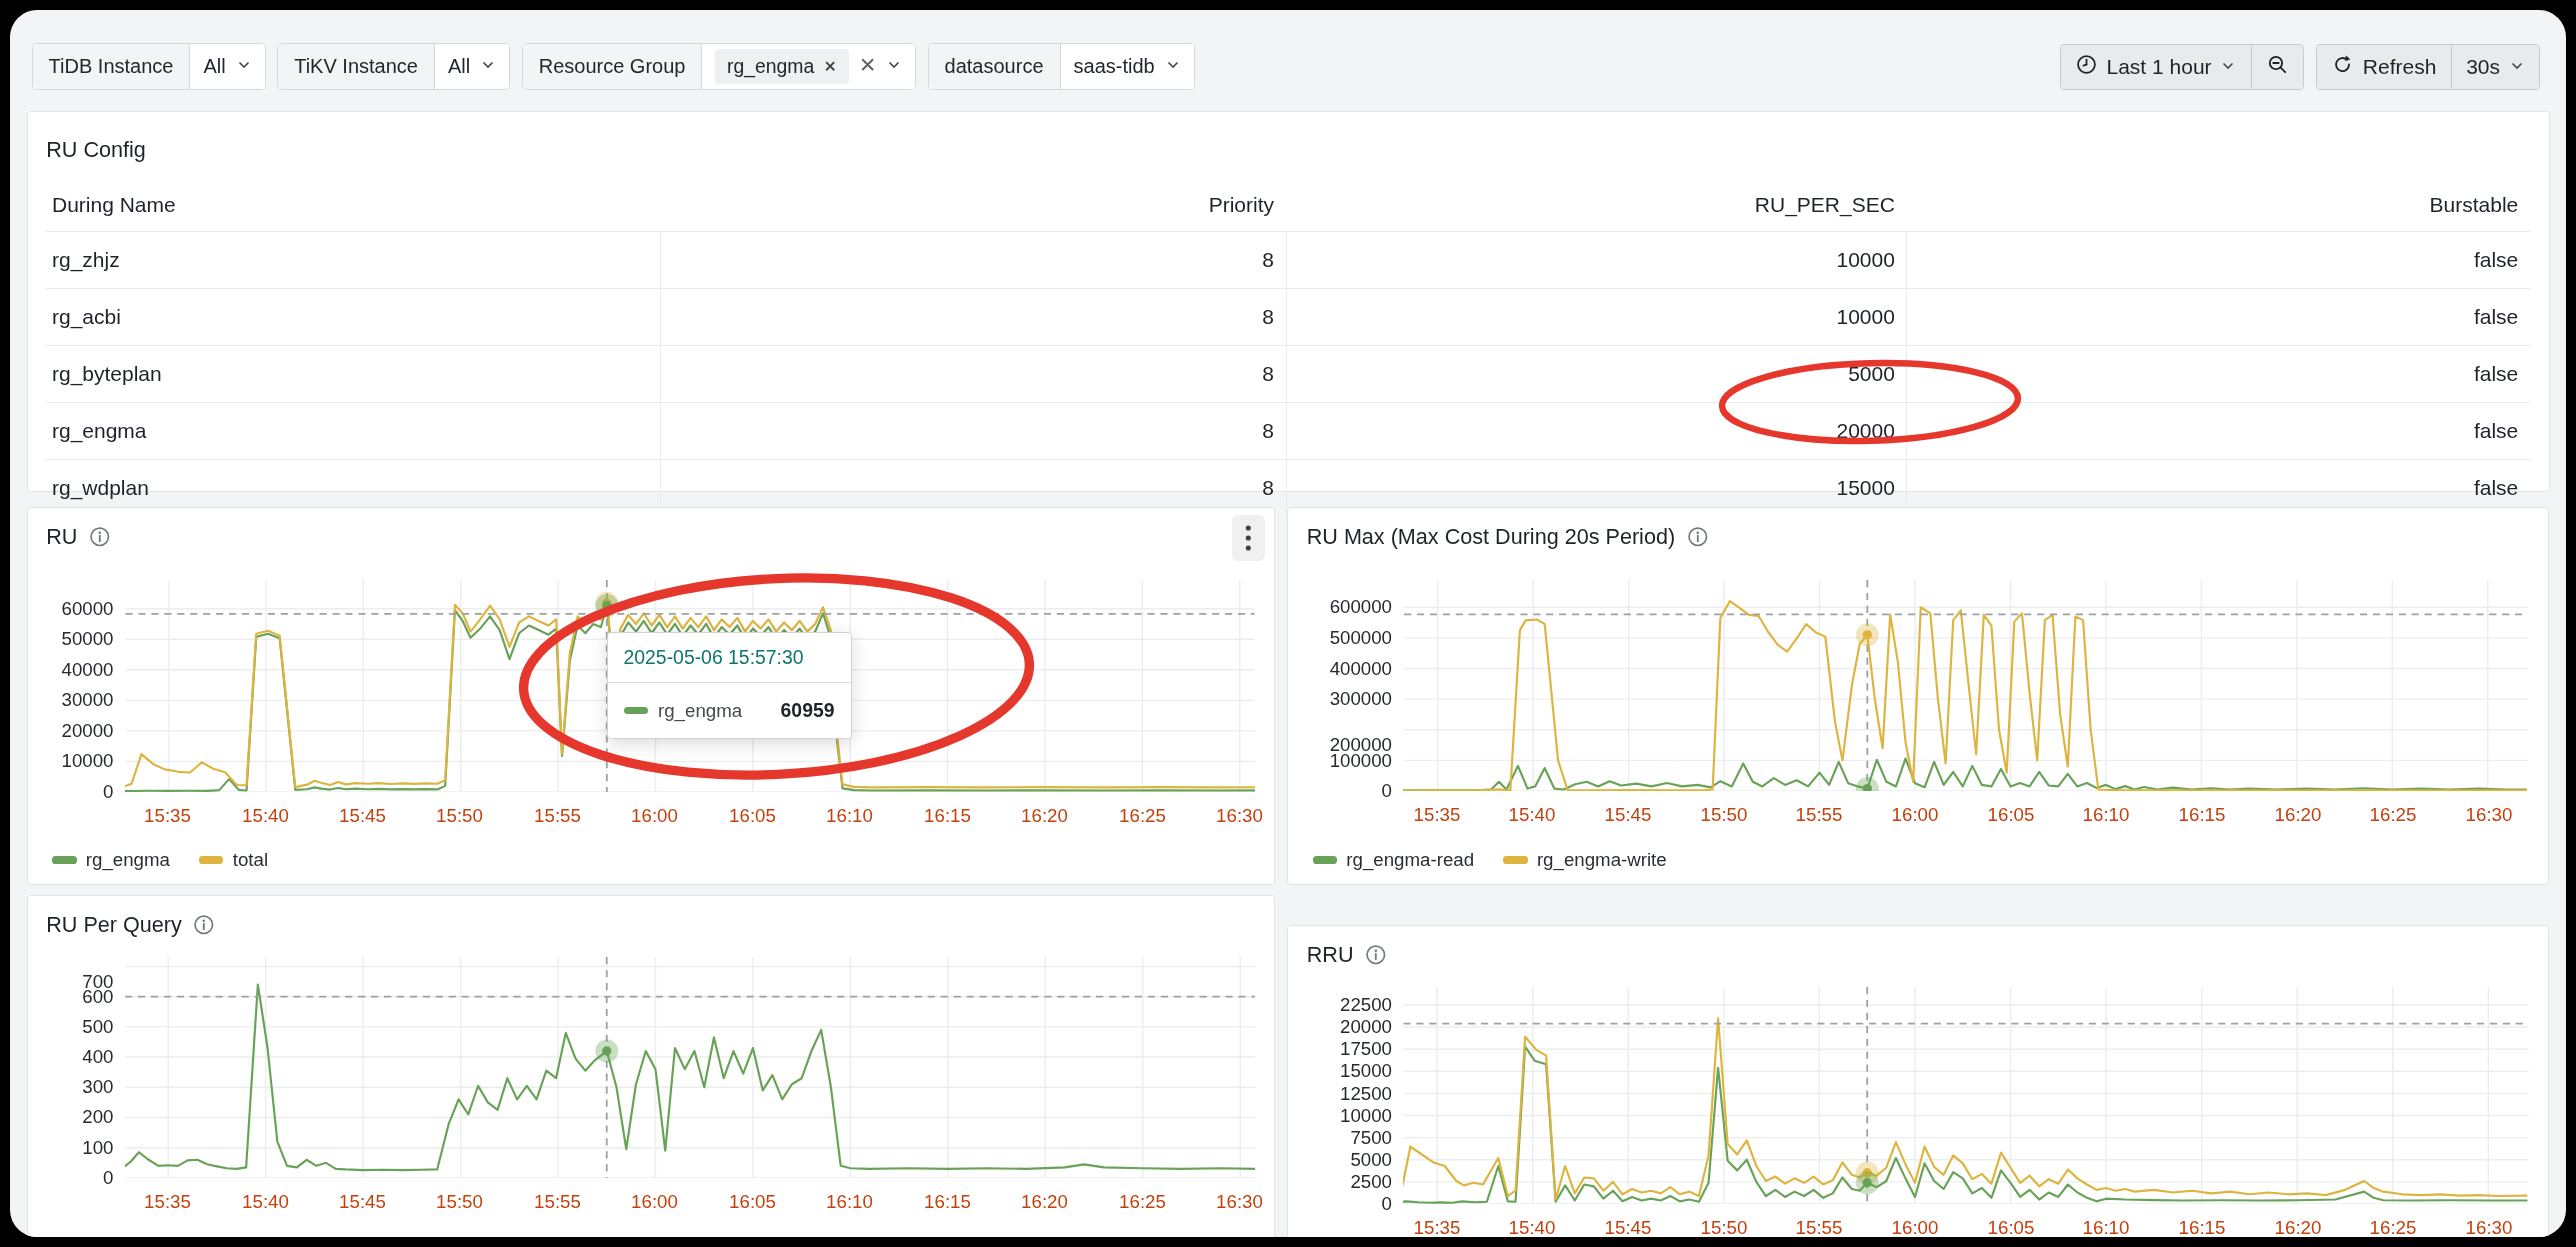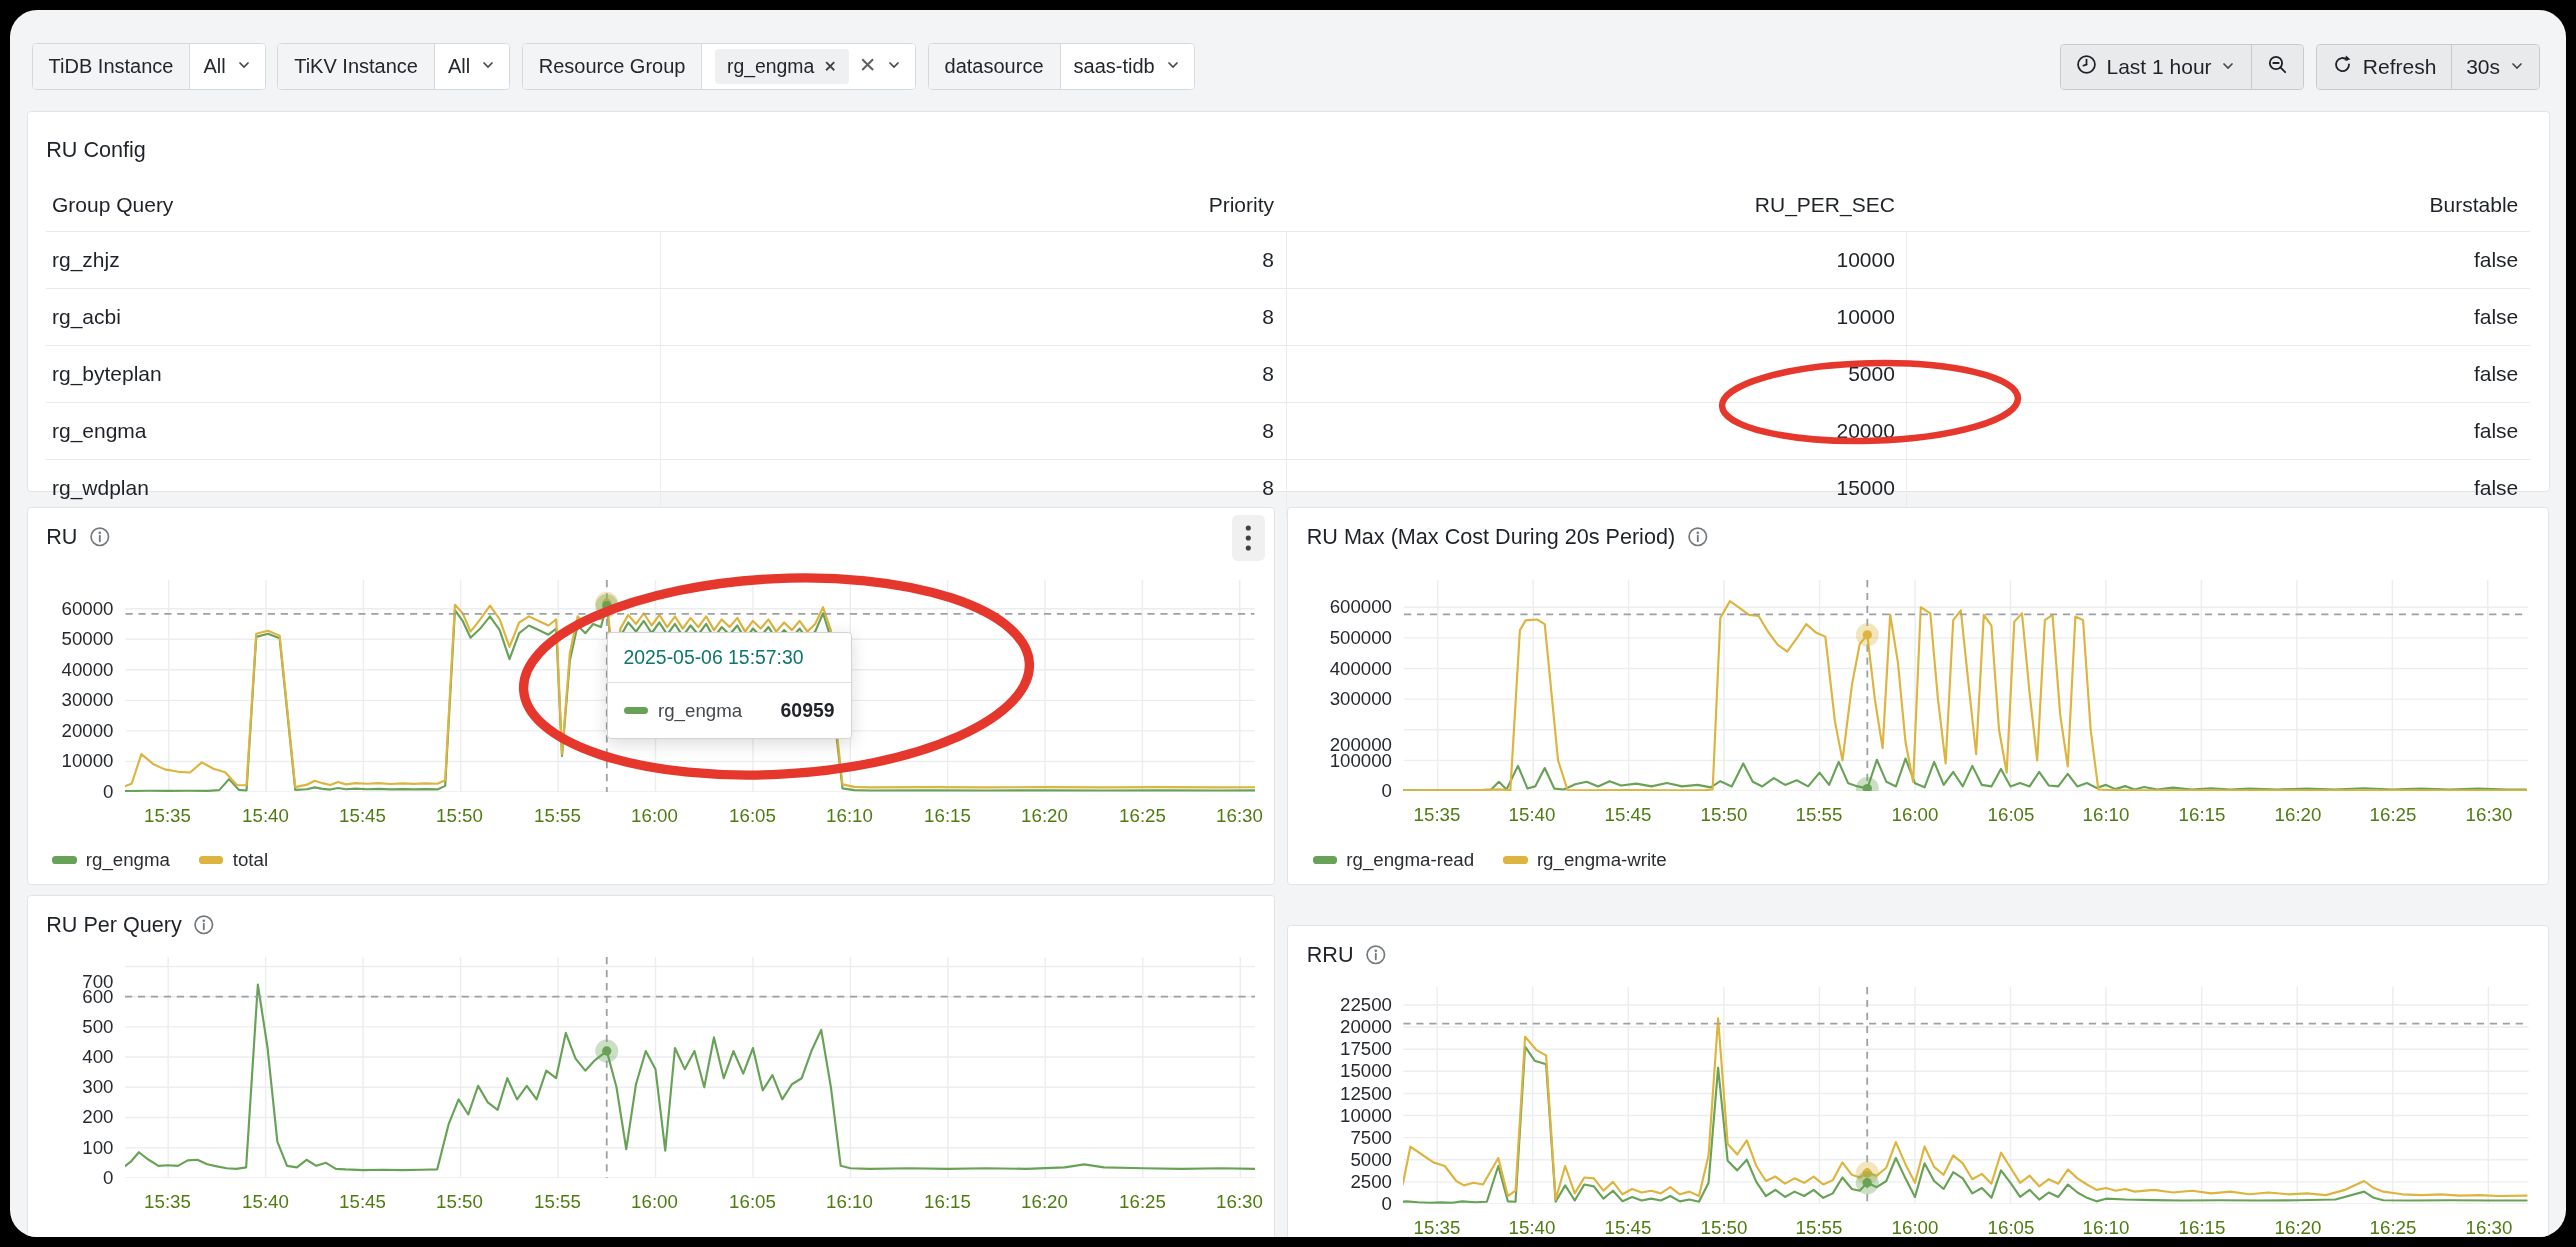--- a/index.html
+++ b/index.html
@@ -37,21 +37,21 @@
   .trow > div + div{border-left:1.4px solid #ebecee;}
   .thead{border-bottom:0;}
 
   
   .row2-left{left:16.5px;top:497px;width:1248px;height:378px;}
   .row2-right{left:1277px;top:497px;width:1262px;height:378px;}
   .row3-left{left:16.5px;top:885px;width:1248px;height:345px;}
   .row3-right{left:1277px;top:915px;width:1262px;height:345px;}
   .plot{position:absolute;}
   .ylab{position:absolute;font-size:18.7px;color:#26292e;text-align:right;height:20px;line-height:20px;}
-  .xlab{position:absolute;font-size:18.7px;color:#4d7c0f;text-align:center;width:86px;}
+  .xlab{position:absolute;font-size:18.7px;color:#c2410c;text-align:center;width:86px;}
   .legend{position:absolute;left:24.5px;bottom:13px;display:flex;gap:29px;align-items:center;}
   .legend-item{display:flex;align-items:center;gap:9.3px;font-size:18.7px;color:#2a2e33;cursor:pointer;}
   .pill{width:24.5px;height:7.2px;border-radius:3.6px;display:inline-block;}
 
   .kebab{position:absolute;right:8.6px;top:7.2px;width:33px;height:46px;background:#f0f0f1;border:none;border-radius:5.8px;display:flex;align-items:center;justify-content:center;cursor:pointer;z-index:6;}
 
   
   .tooltip{position:absolute;left:579px;top:124px;width:245px;background:#fff;border:1.1px solid #d2d3d5;border-radius:3.6px;box-shadow:0 4.3px 17.3px rgba(0,0,0,.14);z-index:20;}
   .tt-head{padding:13px 16px;font-size:19.4px;font-weight:500;color:#0f766e;border-bottom:1.4px solid #dddee0;}
   .tt-row{display:flex;align-items:center;gap:10px;padding:16px 16px;font-size:18.7px;color:#44494e;}
@@ -149,21 +149,21 @@
                 <polyline points="5,7.5 10,12.5 15,7.5" fill="none" stroke="#46494d" stroke-width="2.2" stroke-linecap="round"></polyline>
               </svg></span>
         </button>
       </div>
     </div>
 
     <section class="panel config-panel">
       <div class="cfg-title">RU Config</div>
       <div class="tbl">
         <div class="thead">
-          <div>Group Query</div>
+          <div>During Name</div>
           <div class="num">Priority</div>
           <div class="num">RU_PER_SEC</div>
           <div class="num">Burstable</div>
         </div>
         <div>
             <div class="trow">
               <div class="">rg_zhjz</div>
               <div class="num">8</div>
               <div class="num">10000</div>
               <div class="num">false</div>

